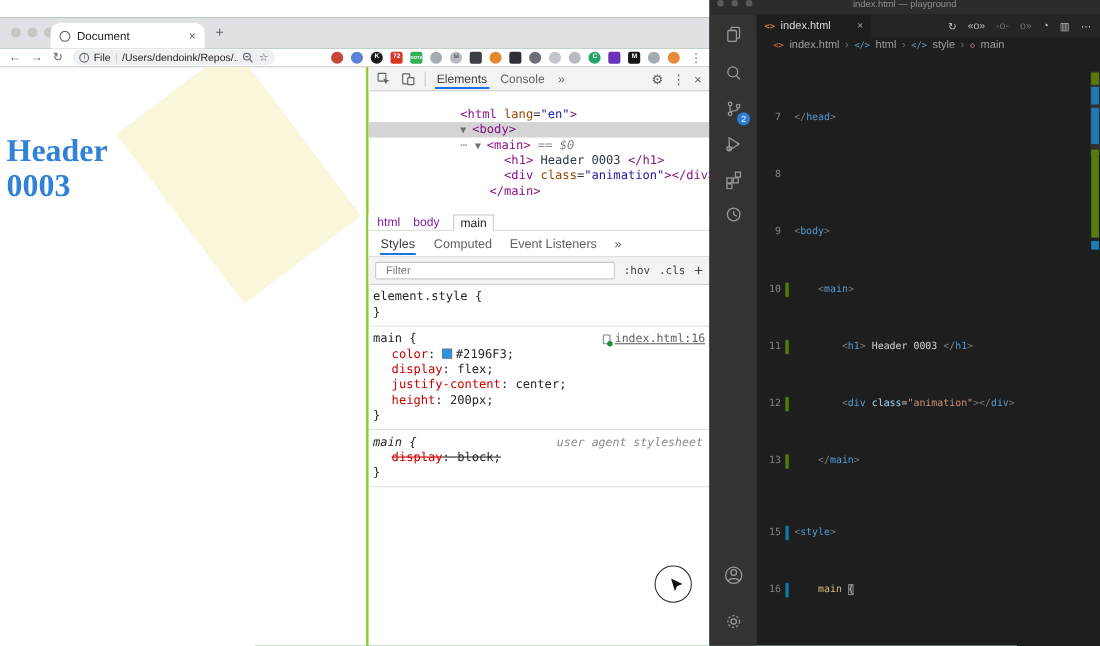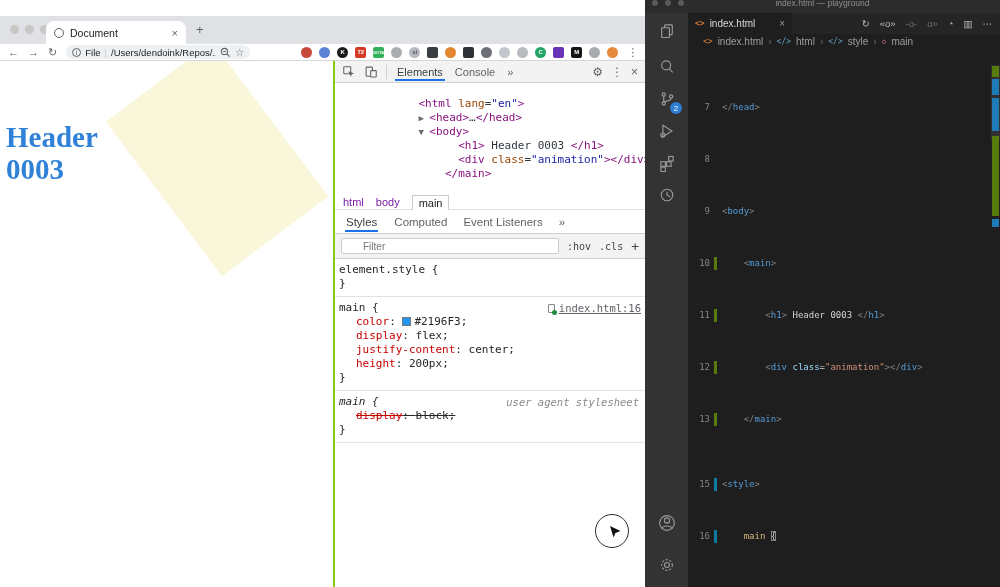--- a/index.html
+++ b/index.html
@@ -41,21 +41,21 @@
   .trow{height:14px;padding-left:4px;white-space:pre}
   .trow.sel{background:#d4d4d4}
   .tt{color:#881280}.tn{color:#994500}.tv{color:#1a1aa6}.tp{color:#303942}
   .tm{color:#86898b;font-style:italic}.arr{color:#6e6e6e;font-size:9px}.dots{color:#9aa0a6}
   .dt-crumbs{position:absolute;top:134px;left:0;right:0;height:15px;background:#fff;border-bottom:1px solid #e0e0e0;display:flex;align-items:center;gap:12px;padding-left:8px;font-family:"Liberation Sans",sans-serif;font-size:11px}
   .crumb-p{color:#7b1fa2}
   .crumb-chip{color:#202124;background:#fff;border:1px solid #ccc;border-bottom:none;padding:0 6px;height:15px;display:flex;align-items:center}
   .dt-tabs{position:absolute;top:149px;left:0;right:0;height:24px;background:#fff;border-bottom:1px solid #d0d0d0;display:flex;align-items:center;gap:16px;padding-left:10px;font-family:"Liberation Sans",sans-serif;font-size:11.5px;color:#5f6368}
   .dt-tabs .active{color:#3c4043;box-shadow:inset 0 -2px 0 #1a73e8;padding:4px 1px}
   .dt-filter{position:absolute;top:173px;left:0;right:0;height:25px;background:#f3f3f3;border-bottom:1px solid #d0d0d0;display:flex;align-items:center;padding:0 6px;gap:8px}
-  .dt-filter input{flex:1;height:16px;border:1px solid #ccc;border-radius:2px;font-size:10px;padding:0 21px;color:#333;background:#fff;font-family:"Liberation Sans",sans-serif}
+  .dt-filter input{flex:1;height:16px;border:1px solid #ccc;border-radius:2px;font-size:10px;padding:0 9px;color:#333;background:#fff;font-family:"Liberation Sans",sans-serif}
   .fchip{font-size:10px;color:#434548}
   .fplus{font-size:13px;color:#434548}
   .dt-rules{position:absolute;top:198px;left:0;right:0;bottom:0;font-size:11px;line-height:14px;color:#262626;overflow:hidden}
   .rule{border-bottom:1px solid #e3e3e3;padding:4px 4px 5px}
   .rhead{display:flex;justify-content:space-between;align-items:flex-start}
   .dsel{color:#262626}
   .dpt{color:#262626}
   .dpn{color:#c80000}
   .dpv{color:#262626}
   .dprop{padding-left:17px}
@@ -181,28 +181,28 @@
         <span class="dt-gear">⚙</span>
         <span class="dt-kebab">⋮</span>
         <span class="dt-x">×</span>
       </div>
       <div class="dt-tree">
 
           <div class="trow">
             <span><span class="tt">&lt;html</span><span class="tn"> lang</span><span class="tp">=</span><span class="tv">"en"</span><span class="tt">&gt;</span></span>
           </div>
 
-          <div class="trow">
-            <span><span class="arr">▶ </span><span class="tt">&lt;head&gt;</span><span class="tp">…</span><span class="tt">&lt;/head&gt;</span></span>
-          </div>
 
           <div class="trow">
             <span><span class="arr">▼ </span><span class="tt">&lt;body&gt;</span></span>
           </div>
 
+          <div class="trow sel">
+            <span><span class="dots">⋯ </span><span class="arr">▼ </span><span class="tt">&lt;main&gt;</span><span class="tm"> == $0</span></span>
+          </div>
 
           <div class="trow">
             <span><span class="tp">      </span><span class="tt">&lt;h1&gt;</span><span class="tp"> Header 0003 </span><span class="tt">&lt;/h1&gt;</span></span>
           </div>
 
           <div class="trow">
             <span><span class="tp">      </span><span class="tt">&lt;div</span><span class="tn"> class</span><span class="tp">=</span><span class="tv">"animation"</span><span class="tt">&gt;&lt;/div&gt;</span></span>
           </div>
 
           <div class="trow">

